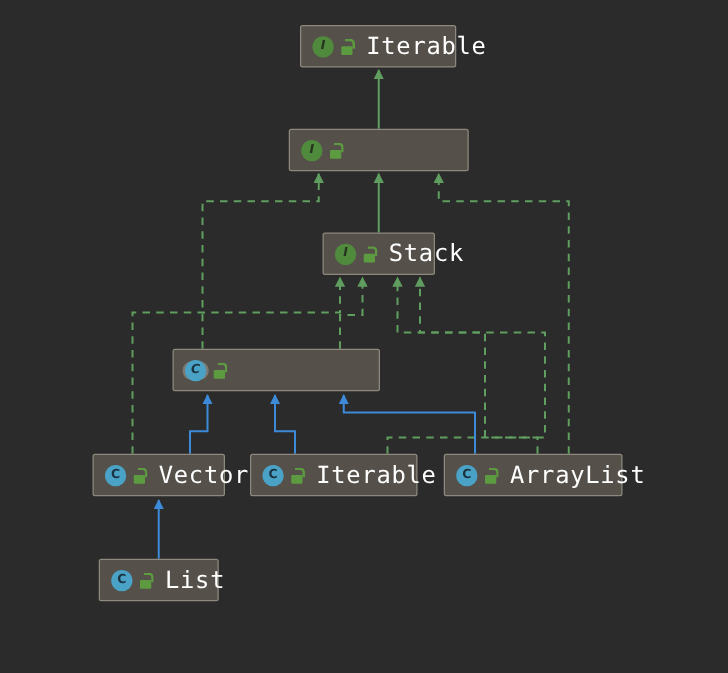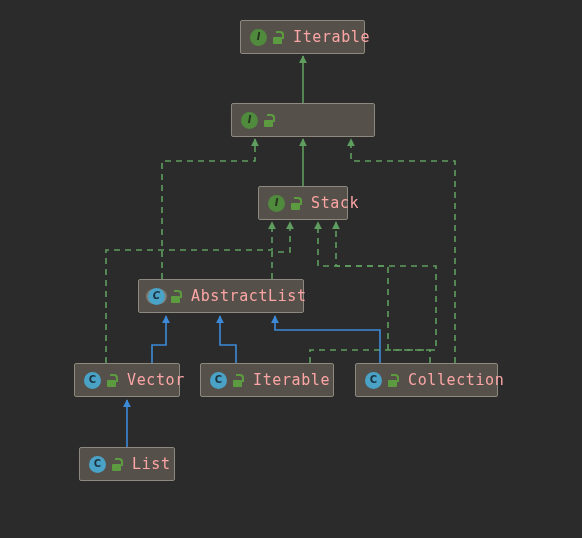--- a/index.html
+++ b/index.html
@@ -34,23 +34,23 @@
     border: 1px solid #8d897f;
     border-radius: 2px;
     display: flex;
     align-items: center;
     height: 34px;
     padding: 0 11px 0 9px;
     z-index: 5;
   }
   .node-label {
     font-family: "DejaVu Sans Mono", "Liberation Mono", monospace;
-    font-size: 15px;
+    font-size: 19px;
     letter-spacing: 0.6px;
-    color: #fca5a5;
+    color: #ffffff;
     white-space: nowrap;
   }
   .icon-kind {
     width: 17px;
     height: 17px;
     border-radius: 50%;
     display: inline-flex;
     align-items: center;
     justify-content: center;
     font-family: "DejaVu Sans", "Liberation Sans", sans-serif;
@@ -156,21 +156,20 @@
           <span class="body"></span>
         </span>
         <span class="node-label">Stack</span>
       </div>
       <div class="node" style="left: 138px; top: 279px; width: 166px; height: 34px;">
         <span class="icon-kind abstract">C</span>
         <span class="icon-access">
           <span class="shackle"></span>
           <span class="body"></span>
         </span>
-        <span class="node-label">AbstractList</span>
       </div>
       <div class="node" style="left: 74px; top: 363px; width: 106px; height: 34px;">
         <span class="icon-kind cls">C</span>
         <span class="icon-access">
           <span class="shackle"></span>
           <span class="body"></span>
         </span>
         <span class="node-label">Vector</span>
       </div>
       <div class="node" style="left: 200px; top: 363px; width: 134px; height: 34px;">
@@ -180,21 +179,21 @@
           <span class="body"></span>
         </span>
         <span class="node-label">Iterable</span>
       </div>
       <div class="node" style="left: 355px; top: 363px; width: 143px; height: 34px;">
         <span class="icon-kind cls">C</span>
         <span class="icon-access">
           <span class="shackle"></span>
           <span class="body"></span>
         </span>
-        <span class="node-label">Collection</span>
+        <span class="node-label">ArrayList</span>
       </div>
       <div class="node" style="left: 79px; top: 447px; width: 96px; height: 34px;">
         <span class="icon-kind cls">C</span>
         <span class="icon-access">
           <span class="shackle"></span>
           <span class="body"></span>
         </span>
         <span class="node-label">List</span>
       </div>
     </div>

